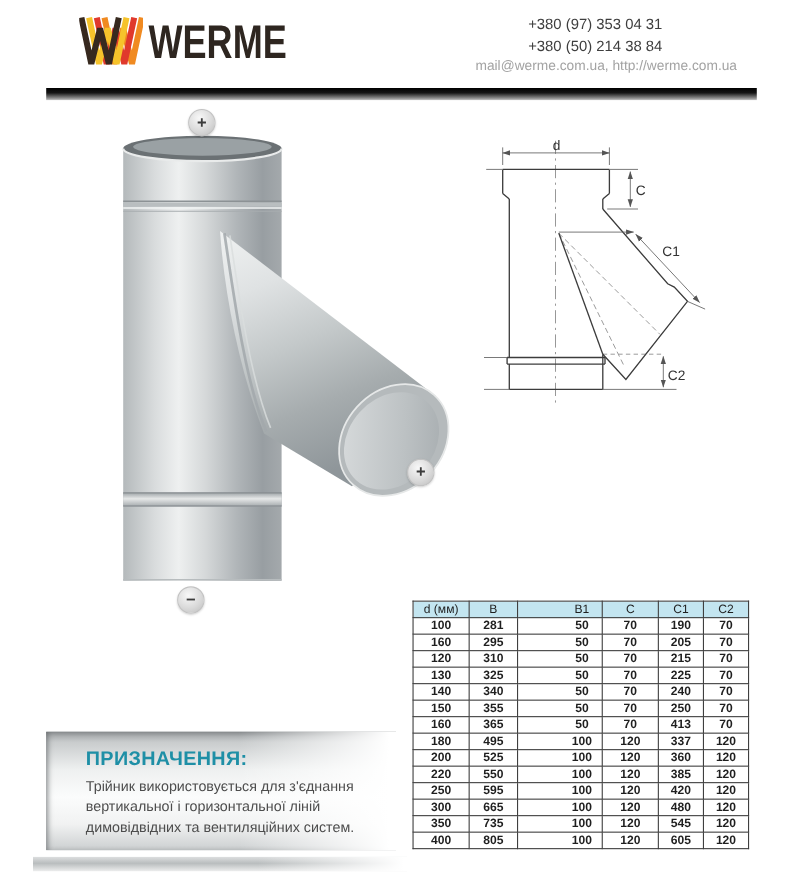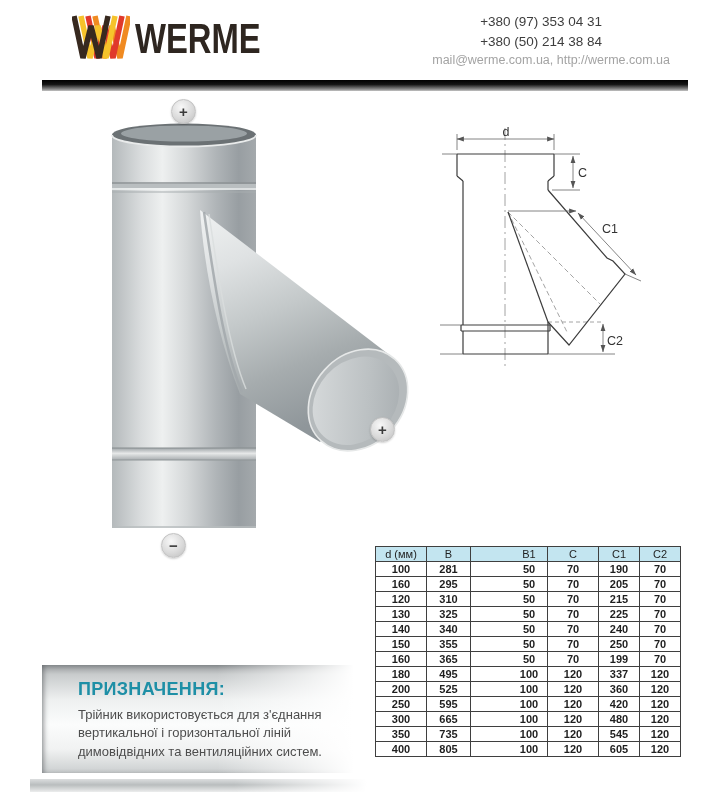--- a/index.html
+++ b/index.html
@@ -250,37 +250,45 @@
           <td>50</td>
           <td>70</td>
           <td>250</td>
           <td>70</td>
         </tr>
         <tr>
           <td>160</td>
           <td>365</td>
           <td>50</td>
           <td>70</td>
-          <td>199</td>
+          <td>413</td>
           <td>70</td>
         </tr>
         <tr>
           <td>180</td>
           <td>495</td>
           <td>100</td>
           <td>120</td>
           <td>337</td>
           <td>120</td>
         </tr>
         <tr>
           <td>200</td>
           <td>525</td>
           <td>100</td>
           <td>120</td>
           <td>360</td>
+          <td>120</td>
+        </tr>
+        <tr>
+          <td>220</td>
+          <td>550</td>
+          <td>100</td>
+          <td>120</td>
+          <td>385</td>
           <td>120</td>
         </tr>
         <tr>
           <td>250</td>
           <td>595</td>
           <td>100</td>
           <td>120</td>
           <td>420</td>
           <td>120</td>
         </tr>

